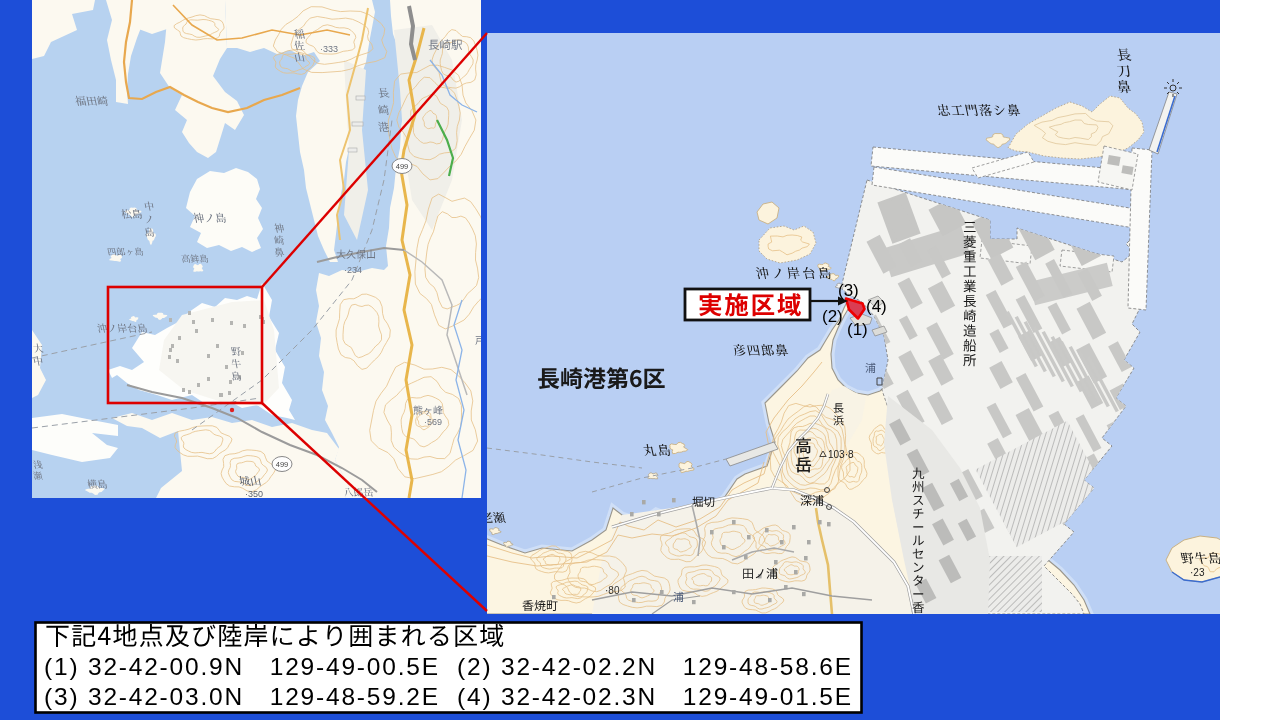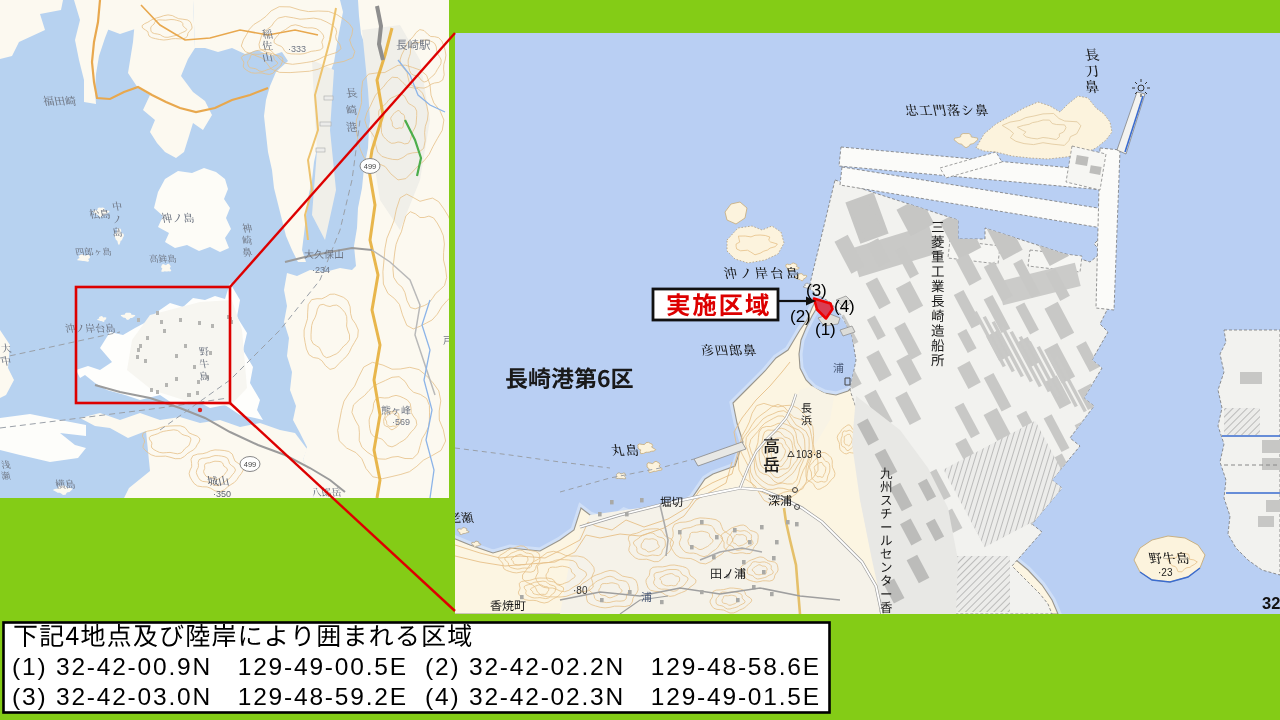--- a/index.html
+++ b/index.html
@@ -1,16 +1,16 @@
 <!DOCTYPE html>
 <html><head><meta charset="utf-8">
 <style>
 html,body{margin:0;padding:0;background:#fff;}
 *{font-family:"Liberation Sans",sans-serif;}
-#page{width:1280px;height:720px;position:relative;overflow:hidden;background:#84cc16;}
+#page{width:1188px;height:720px;position:relative;overflow:hidden;background:#1d4ed8;padding-left:32px;}
 </style></head>
 <body>
 
 <div id="page">
 <svg width="1280" height="720" viewBox="0 0 1280 720">
 <defs>
 <clipPath id="clipL">
           <rect x="0" y="0" width="449" height="498"></rect>
         </clipPath>
 <clipPath id="clipR">

